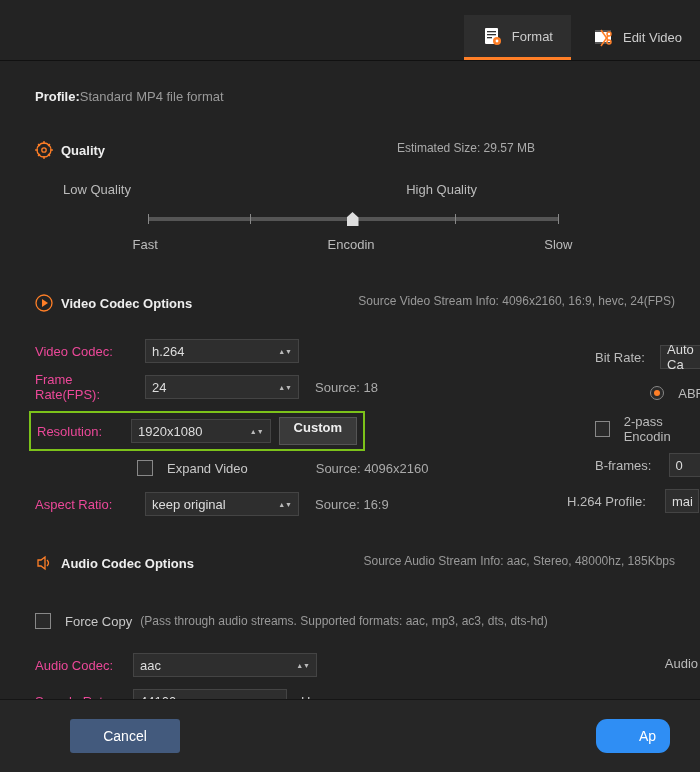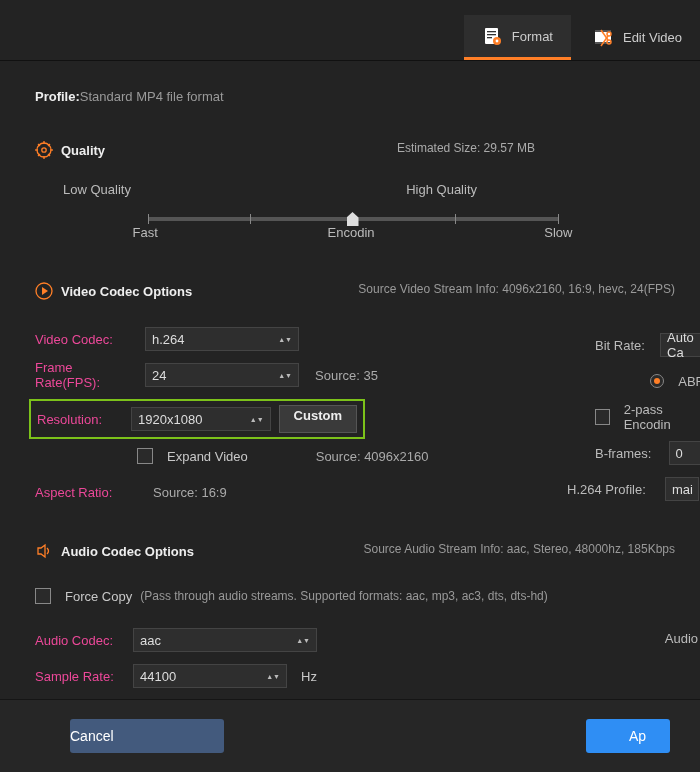--- a/index.html
+++ b/index.html
@@ -85,25 +85,25 @@
   .radio { width:12px; height:12px; border:1px solid #888; border-radius:50%; display:inline-block; margin-right:6px; background:#2a2a2a;}
   .radio.sel::after{content:""; display:block; width:6px; height:6px; border-radius:50%; background:#ff7f27; margin:3px;}
   .right-field { background:#2e2e2e; border:1px solid #444; color:#ddd; height:22px; padding:0 6px; display:flex; align-items:center;}
   .footer {
     position:absolute; bottom:0; left:0; right:0; height:72px;
     border-top:1px solid #151515; background:#262626;
     display:flex; align-items:center; padding:0 30px;
     justify-content:space-between;
   }
   .btn {
-    width:154px; height:34px; display:flex; align-items:center; justify-content:flex-start;
+    width:110px; height:34px; display:flex; align-items:center; justify-content:center;
     color:#fff; cursor:pointer; border-radius:3px; font-size:14px;
   }
   .btn-cancel { background:#435a7d; margin-left:40px;}
-  .btn-apply { background:#2f8ef4; width:60px; justify-content:flex-end; padding-right:24px;}
+  .btn-apply { background:#2f8ef4; width:60px; justify-content:flex-end; padding-right:14px;border-radius:11px;}
   .row-between{display:flex; justify-content:space-between; align-items:center;}
   .col-right-area { position:absolute; right:0; top:322px; width:110px; color:#bbb;}
   .col-right-area .form-row{margin:10px 0; height:26px;}
   .rlabel{width:70px; color:#bbb; text-align:left;}
   .rval{width:38px;}
   svg { display:block; }
 </style>
 </head>
 <body>
 
@@ -173,21 +173,21 @@
       <span style="margin-right:165px">High Quality</span>
     </div>
     <div class="slider-track">
       <div class="slider-tick" style="left:0"></div>
       <div class="slider-tick" style="left:25%"></div>
       <div class="slider-tick" style="left:50%"></div>
       <div class="slider-tick" style="left:75%"></div>
       <div class="slider-tick" style="left:100%"></div>
       <div class="slider-handle"></div>
     </div>
-    <div class="slider-labels-bot" style="width:440px; margin:4px auto 0 auto;">
+    <div class="slider-labels-bot" style="width:440px; margin:16px auto 0 auto;">
       <span>Fast</span>
       <span>Encodin</span>
       <span>Slow</span>
     </div>
   </div>
 
   <div class="row-between" style="margin-top:30px">
     <div class="section-head">
       <span>
         <svg width="18" height="18" viewBox="0 0 18 18">
@@ -208,21 +208,21 @@
           <span>h.264</span>
           <span class="arrows">▲▼</span>
         </div>
       </div>
       <div class="form-row">
         <span class="form-label">Frame Rate(FPS):</span>
         <div class="select">
           <span>24</span>
           <span class="arrows">▲▼</span>
         </div>
-        <span class="src">Source: 35</span>
+        <span class="src">Source: 18</span>
       </div>
 
       <div class="highlight-box" style="width:320px; margin:11px 0 2px -6px;">
         <span class="form-label" style="width:96px">Resolution:</span>
         <div class="select">
           <span>1920x1080</span>
           <span class="arrows">▲▼</span>
         </div>
         <div class="custom-btn">
           <span>Custom</span>
@@ -230,20 +230,24 @@
       </div>
 
       <div class="form-row" style="margin:4px 0 4px 102px;">
         <span class="checkbox"></span>
         <span>Expand Video</span>
         <span class="src" style="margin-left:60px">Source: 4096x2160</span>
       </div>
 
       <div class="form-row">
         <span class="form-label">Aspect Ratio:</span>
+        <div class="select">
+          <span>keep original</span>
+          <span class="arrows">▲▼</span>
+        </div>
         <span class="src">Source: 16:9</span>
       </div>
     </div>
 
     <div class="col-right-area" style="left:560px; top:-4px;">
       <div class="form-row">
         <span class="rlabel">Bit Rate:</span>
         <div class="right-field rval">
           <span>Auto Ca</span>
         </div>
@@ -277,21 +281,21 @@
         <svg width="18" height="18" viewBox="0 0 18 18">
             <path d="M3 6 H6 L10 3 V15 L6 12 H3 Z" fill="none" stroke="#ff7f27" stroke-width="1.3"></path>
             <path d="M12 6 Q15 9 12 12" fill="none" stroke="#ff7f27" stroke-width="1.3"></path>
           </svg>
       </span>
       <span>Audio Codec Options</span>
     </div>
     <span class="src-info" style="margin-right:-5px">Source Audio Stream Info: aac, Stereo, 48000hz, 185Kbps</span>
   </div>
 
-  <div class="form-row" style="margin-top:15px">
+  <div class="form-row" style="margin-top:28px">
     <span class="checkbox"></span>
     <span>Force Copy</span>
     <span class="src-info">(Pass through audio streams. Supported formats: aac, mp3, ac3, dts, dts-hd)</span>
   </div>
 
   <div style="position:relative">
     <div class="form-row" style="margin-top:18px">
       <span class="form-label short">Audio Codec:</span>
       <div class="select wide">
         <span>aac</span>

